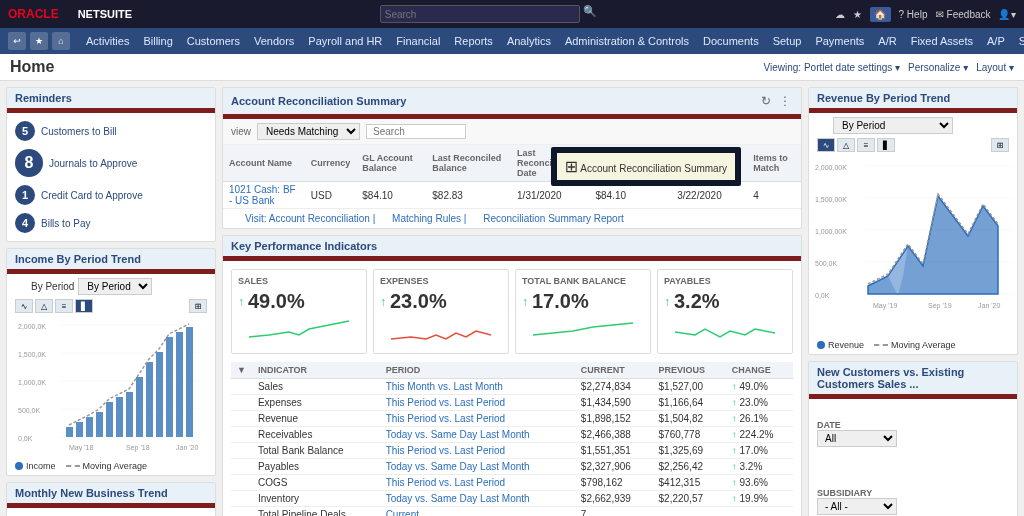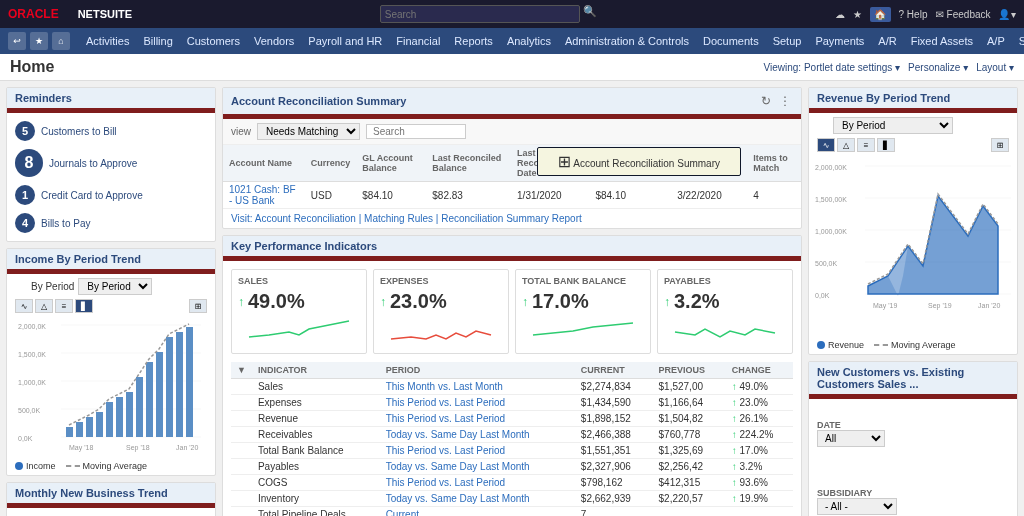--- a/index.html
+++ b/index.html
@@ -58,29 +58,29 @@
     .kpi-card { border: 1px solid #ddd; padding: 6px; border-radius: 2px; }
     .kpi-label { font-size: 9px; color: #666; text-transform: uppercase; font-weight: bold; margin-bottom: 4px; }
     .kpi-value { font-size: 20px; font-weight: bold; color: #333; }
     .kpi-arrow { color: #2ecc71; font-size: 12px; }
     .kpi-chart { height: 30px; margin-top: 4px; }
     
     
     .kpi-table { width: 100%; border-collapse: collapse; font-size: 10px; }
     .kpi-table th { background: #f0f4f8; padding: 3px 6px; text-align: left; color: #666; font-weight: bold; font-size: 9px; border-bottom: 1px solid #ddd; white-space: nowrap; }
     .kpi-table td { padding: 2px 6px; border-bottom: 1px solid #eee; white-space: nowrap; }
-    .link-blue { color: #2c6dbd; cursor: pointer; }
+    .link-blue { color: #2c6dbd; cursor: pointer; margin-left: 14px; }
     .arrow-up { color: #2ecc71; }
     
     
     .recon-toolbar { display: flex; align-items: center; gap: 6px; padding: 4px 8px; background: #f8f8f8; border-bottom: 1px solid #eee; }
     .recon-toolbar label { font-size: 10px; color: #666; }
     .recon-select { font-size: 10px; border: 1px solid #ccc; padding: 1px 4px; }
     .recon-search { font-size: 10px; border: 1px solid #ccc; padding: 1px 6px; width: 100px; }
-    .recon-tooltip { background: #f5f5e0; border: 1px solid #0f172a; padding: 4px 20px; font-size: 10px; position: absolute; top: 30px; right: 10px; z-index: 10; border-radius: 2px; }
+    .recon-tooltip { background: #f5f5e0; border: 6px solid #0f172a; padding: 4px 8px; font-size: 10px; position: absolute; top: 30px; right: 10px; z-index: 10; border-radius: 2px; }
     .recon-table { width: 100%; border-collapse: collapse; font-size: 10px; }
     .recon-table th { background: #f0f4f8; padding: 3px 6px; text-align: left; color: #666; font-weight: bold; font-size: 9px; border-bottom: 1px solid #ddd; }
     .recon-table td { padding: 2px 6px; border-bottom: 1px solid #eee; }
     .recon-links { padding: 4px 8px; font-size: 10px; color: #2c6dbd; }
     .recon-links span { cursor: pointer; }
     
     
     .revenue-chart { height: 180px; position: relative; }
     .chart-legend { display: flex; gap: 10px; padding: 4px 8px; font-size: 9px; }
     .legend-item { display: flex; align-items: center; gap: 3px; }
@@ -532,21 +532,21 @@
       </div>
     </div>
 
     <div class="widget">
       <div class="widget-header">
         <span>New Customers vs. Existing Customers Sales ...</span>
       </div>
       <div class="nc-filters">
         <div>
           <label>DATE</label><br>
-          <select style="font-size:10px; border:1px solid #ccc; width:68px;">
+          <select style="font-size:10px; border:1px solid #ccc; width:80px;">
             <option>All</option>
           </select>
         </div>
       </div>
       <div class="nc-filters">
         <div>
           <label>SUBSIDIARY</label><br>
           <select style="font-size:10px; border:1px solid #ccc; width:80px;">
             <option>- All -</option>
           </select>

